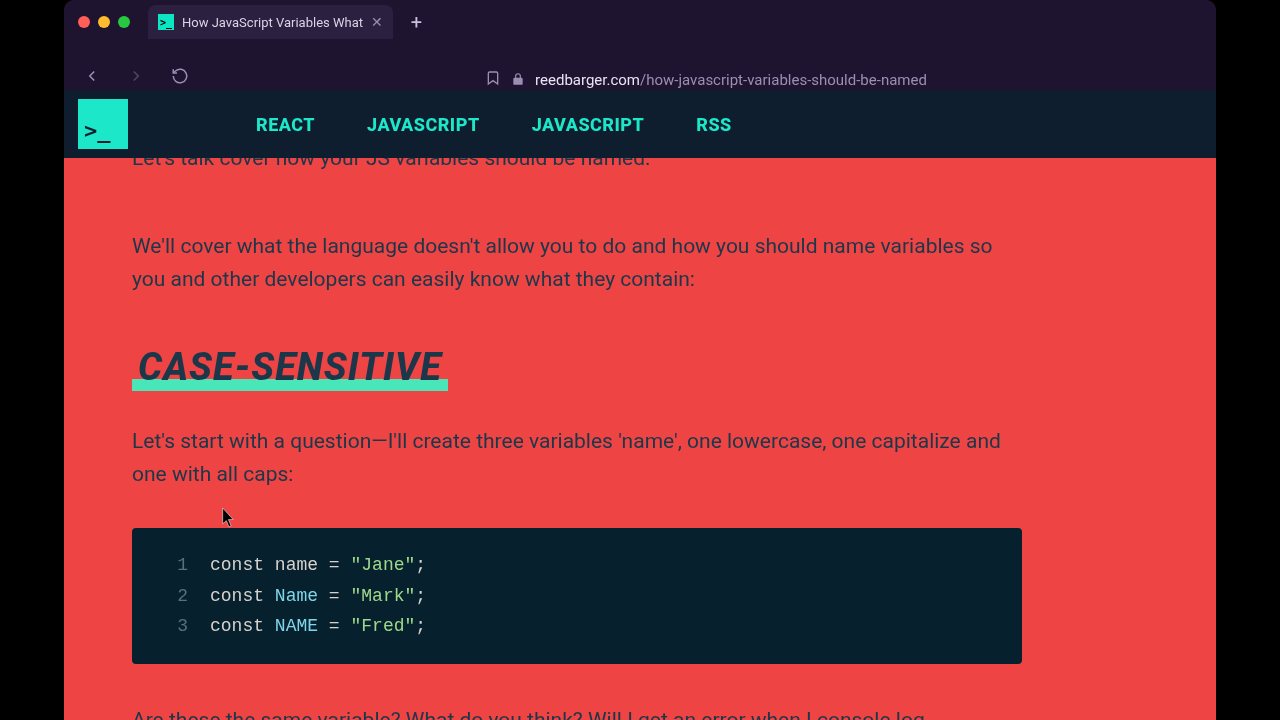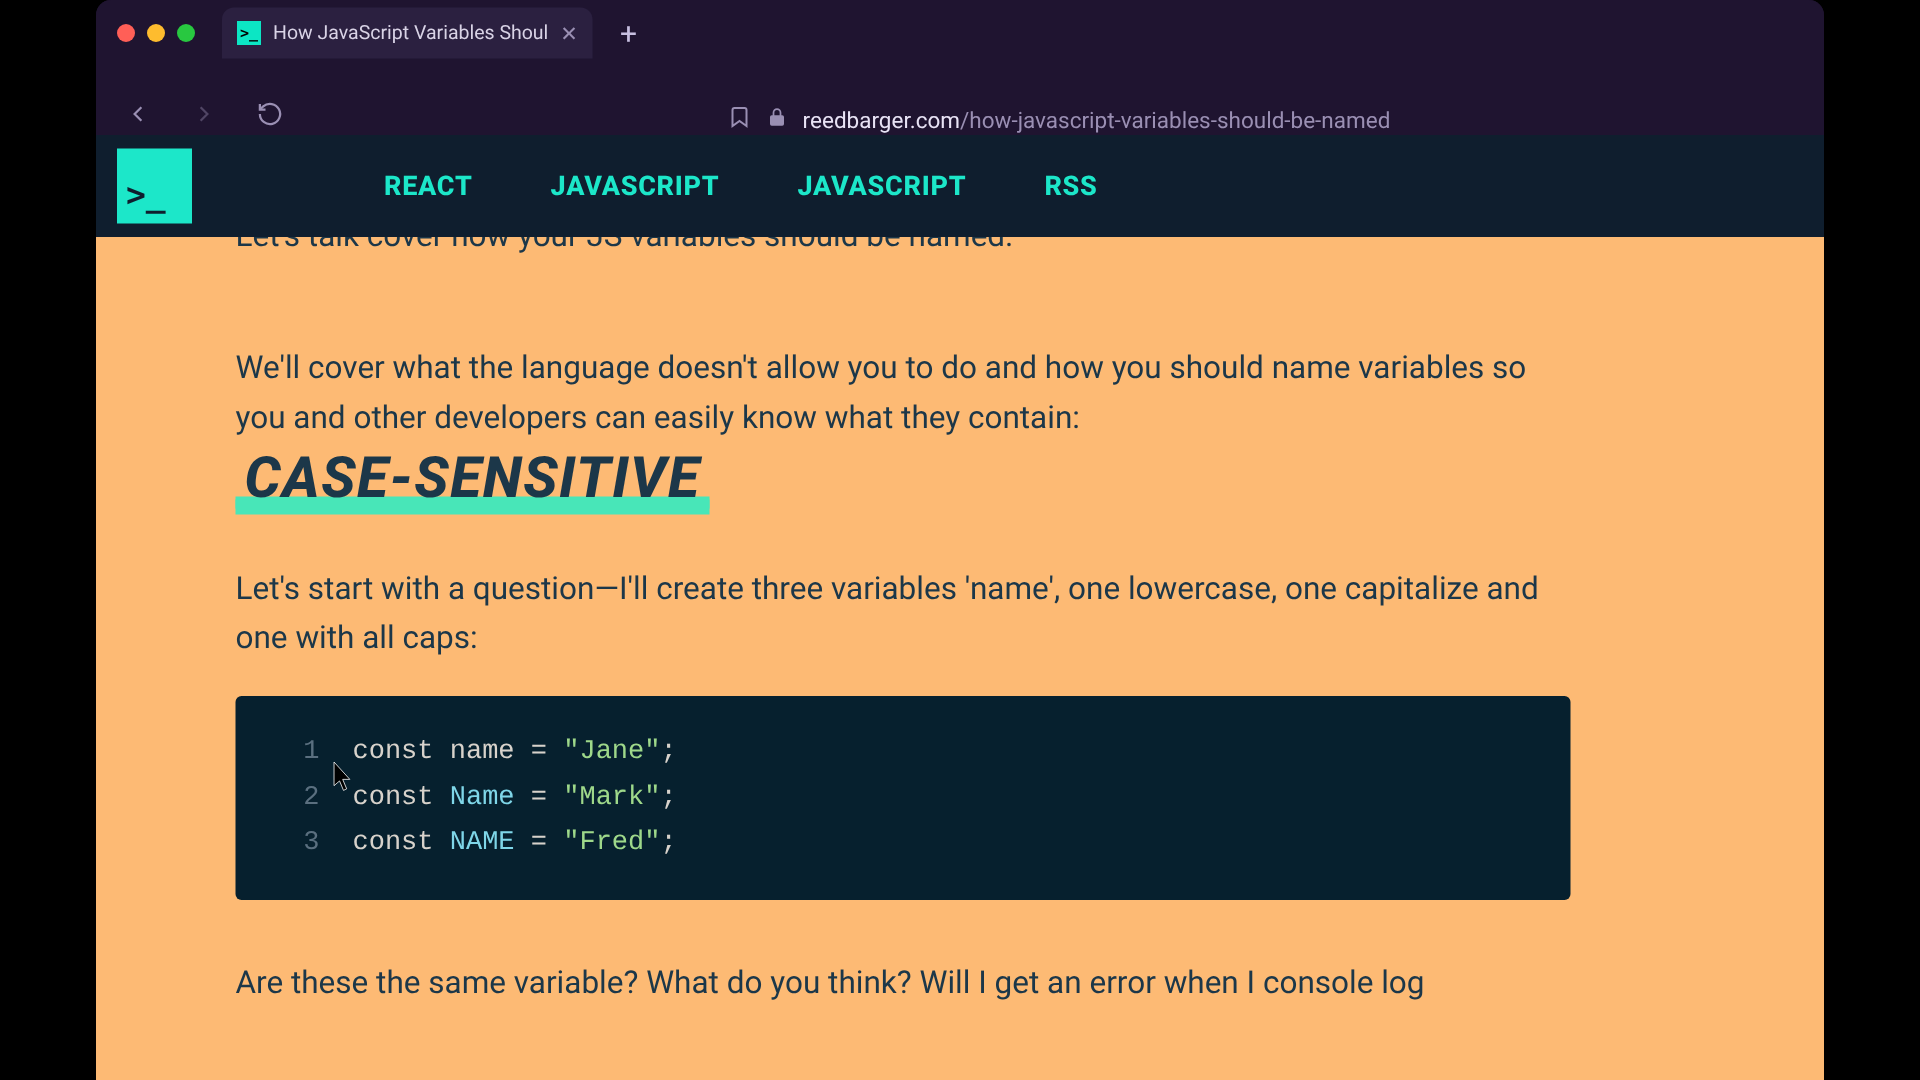--- a/index.html
+++ b/index.html
@@ -31,26 +31,26 @@
 .url .domain { color: #e8e3f5; }
 .url .path { color: #9a8fb3; }
 
 .page { flex: 1; display: flex; flex-direction: column; background: #fff; overflow: hidden; }
 
 .sitenav { height: 68px; background: #0f1e2e; display: flex; align-items: center; padding: 0 14px; gap: 44px; }
 .logo { width: 50px; height: 50px; background: #1ce7c9; display: flex; align-items: flex-end; justify-content: flex-start; padding: 6px; font-family: monospace; font-size: 22px; font-weight: bold; color: #0f1e2e; }
 .sitenav-links { display: flex; gap: 52px; margin-left: 84px; }
 .sitenav a { color: #1ce7c9; text-decoration: none; font-weight: 800; font-size: 18px; letter-spacing: 0.5px; }
 
-.content { flex: 1; background: #fdba74; padding: 0 93px; overflow: hidden; position: relative; }
+.content { flex: 1; background: #ef4444; padding: 0 68px; overflow: hidden; position: relative; }
 .content .inner { max-width: 890px; }
 
 .partial-top { color: #1c3749; font-size: 21px; line-height: 1.6; margin-top: -16px; margin-bottom: 54px; }
-.para { color: #1c3749; font-size: 21px; line-height: 1.6; }
-.para.tight { margin-bottom: 20px; }
+.para { color: #1c3749; font-size: 21px; line-height: 1.6; margin-bottom: 48px; }
+.para.tight { margin-bottom: 36px; }
 .para.last { margin-bottom: 0; }
 
 h2.sect { font-size: 38px; font-weight: 800; color: #1c3749; letter-spacing: 1px; display: inline-block; position: relative; margin-bottom: 36px; padding: 0 6px; font-style: italic; }
 h2.sect::after { content: ""; position: absolute; left: 0; right: 0; bottom: 2px; height: 8px; background: #48e6b8; z-index: -1; }
 h2.sect { z-index: 0; }
 h2.sect span { position: relative; z-index: 1; }
 h2.sect::before { content: ""; position: absolute; left: 0; right: 0; bottom: -2px; height: 10px; background: #48e6b8; z-index: 0; }
 
 .codeblock { background: #06202e; border-radius: 4px; padding: 22px 28px; font-family: "SFMono-Regular", Consolas, "Liberation Mono", Menlo, monospace; font-size: 18px; line-height: 1.7; margin-bottom: 40px; }
 .codeline { display: flex; }
@@ -72,21 +72,21 @@
   <div class="browser">
 
     <div class="titlebar">
       <div class="traffic">
         <div class="tl red"></div>
         <div class="tl yellow"></div>
         <div class="tl green"></div>
       </div>
       <div class="tab">
         <div class="favicon">&gt;_</div>
-        <div class="tab-title">How JavaScript Variables Shoul</div>
+        <div class="tab-title">How JavaScript Variables What</div>
         <div class="tab-close">✕</div>
       </div>
       <div class="newtab">+</div>
     </div>
 
     <div class="toolbar">
       <div class="nav-btn">
         <svg width="18" height="18" viewBox="0 0 24 24" fill="none" stroke="currentColor" stroke-width="2">
             <polyline points="15 18 9 12 15 6"></polyline>
           </svg>

